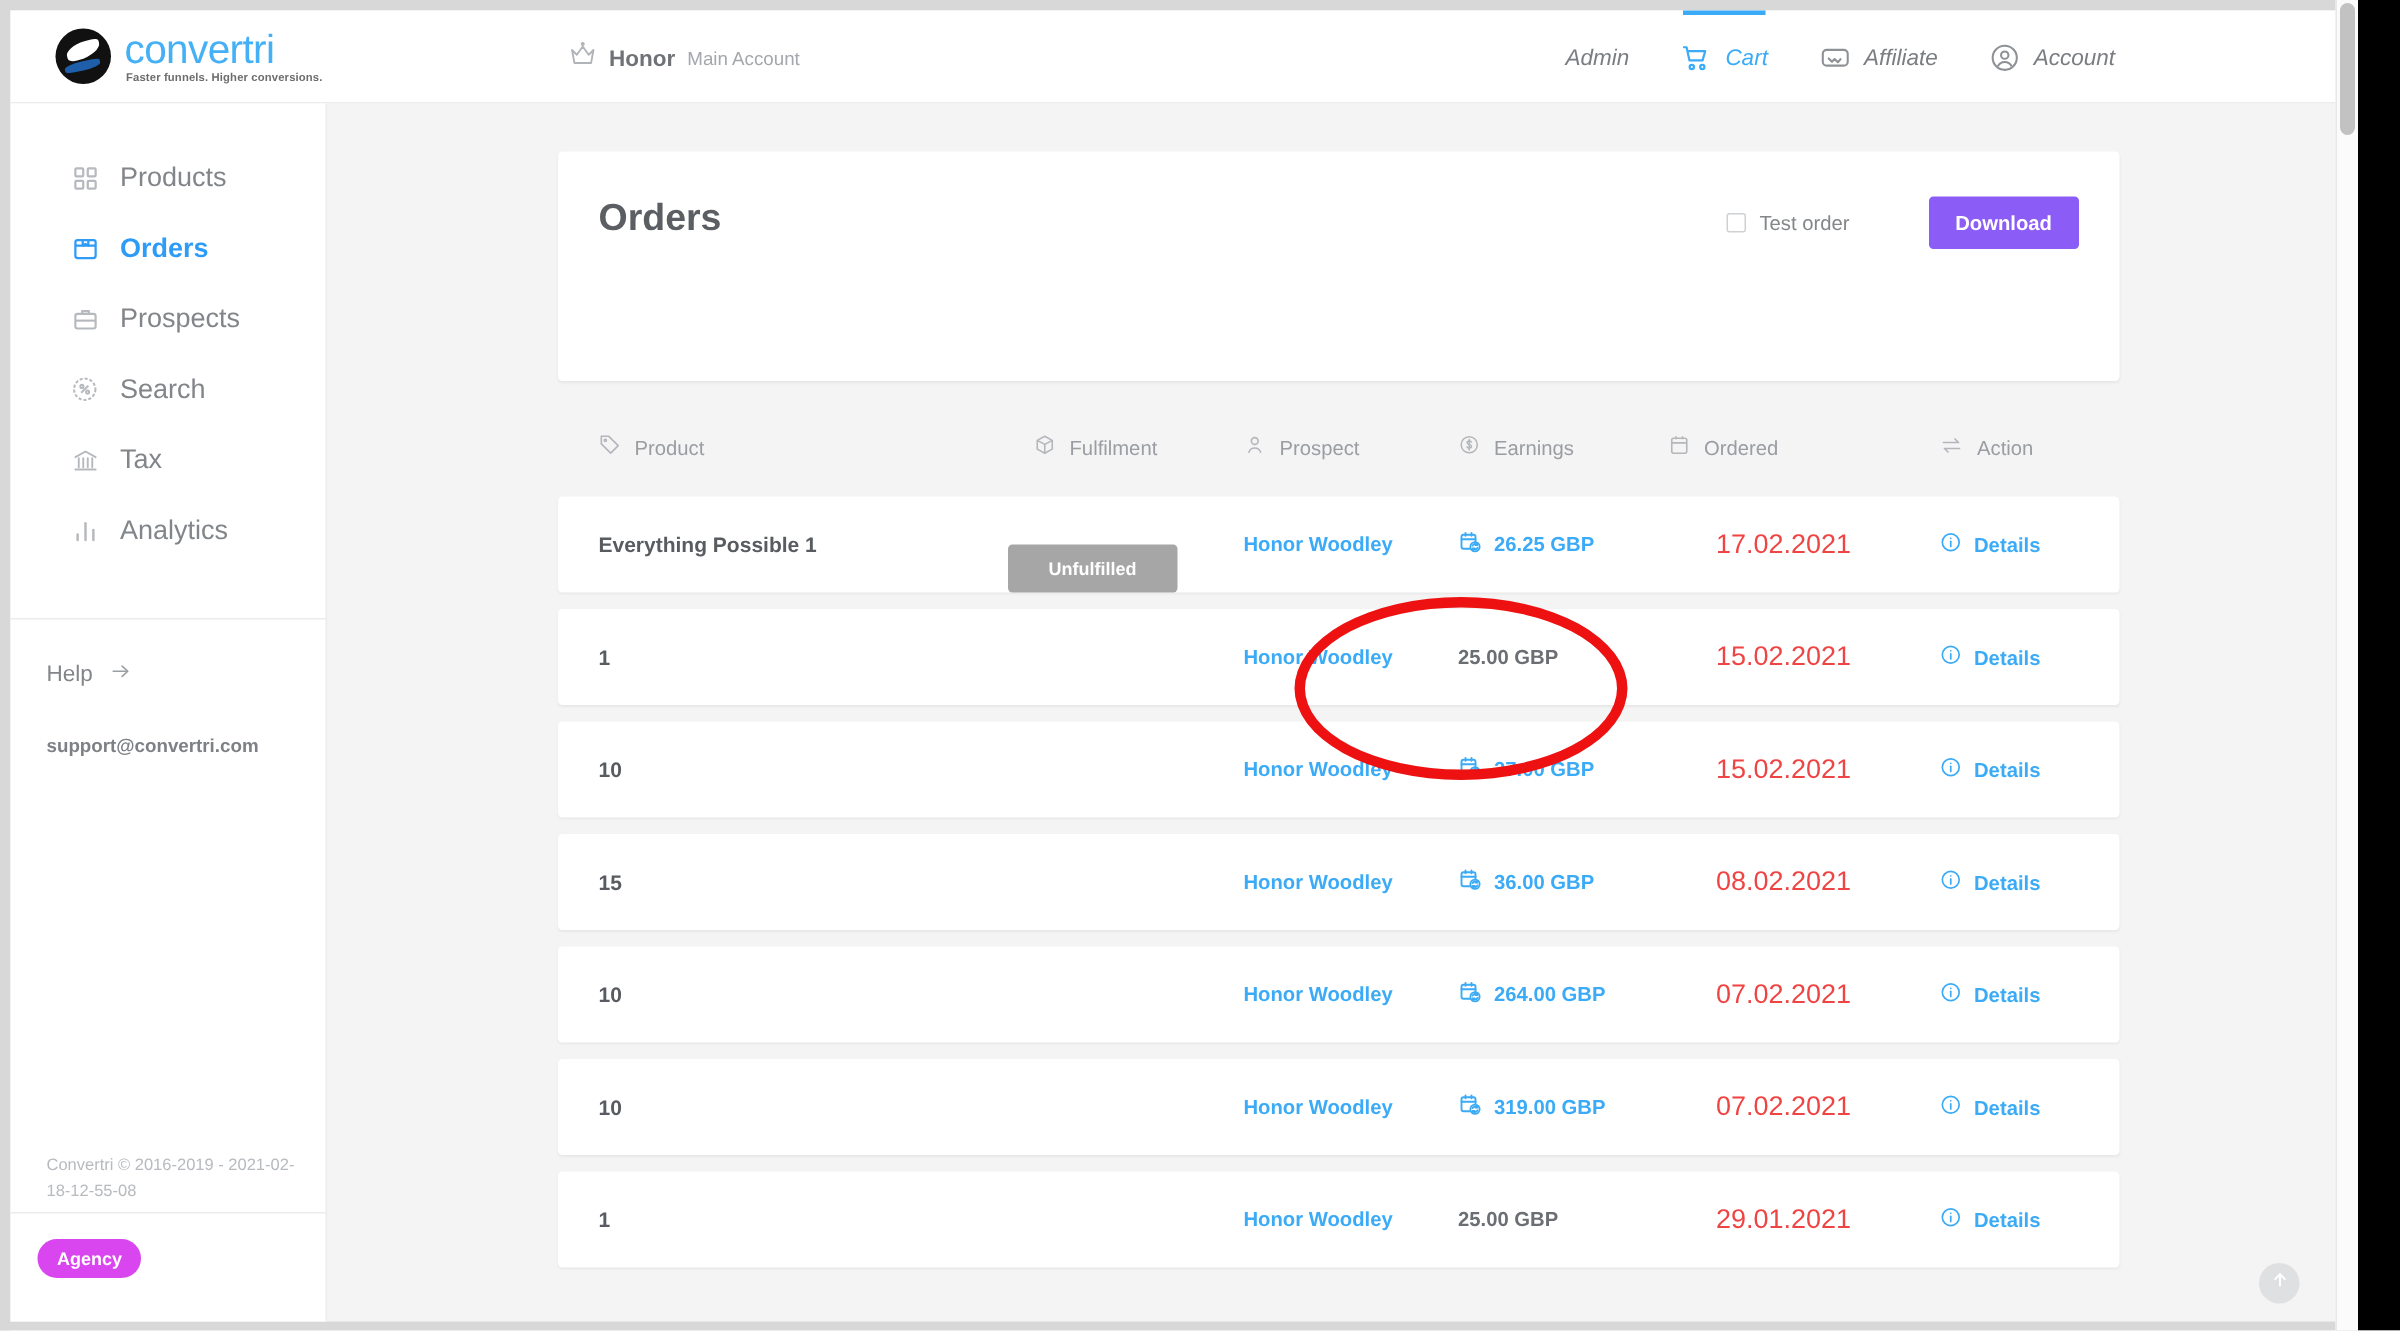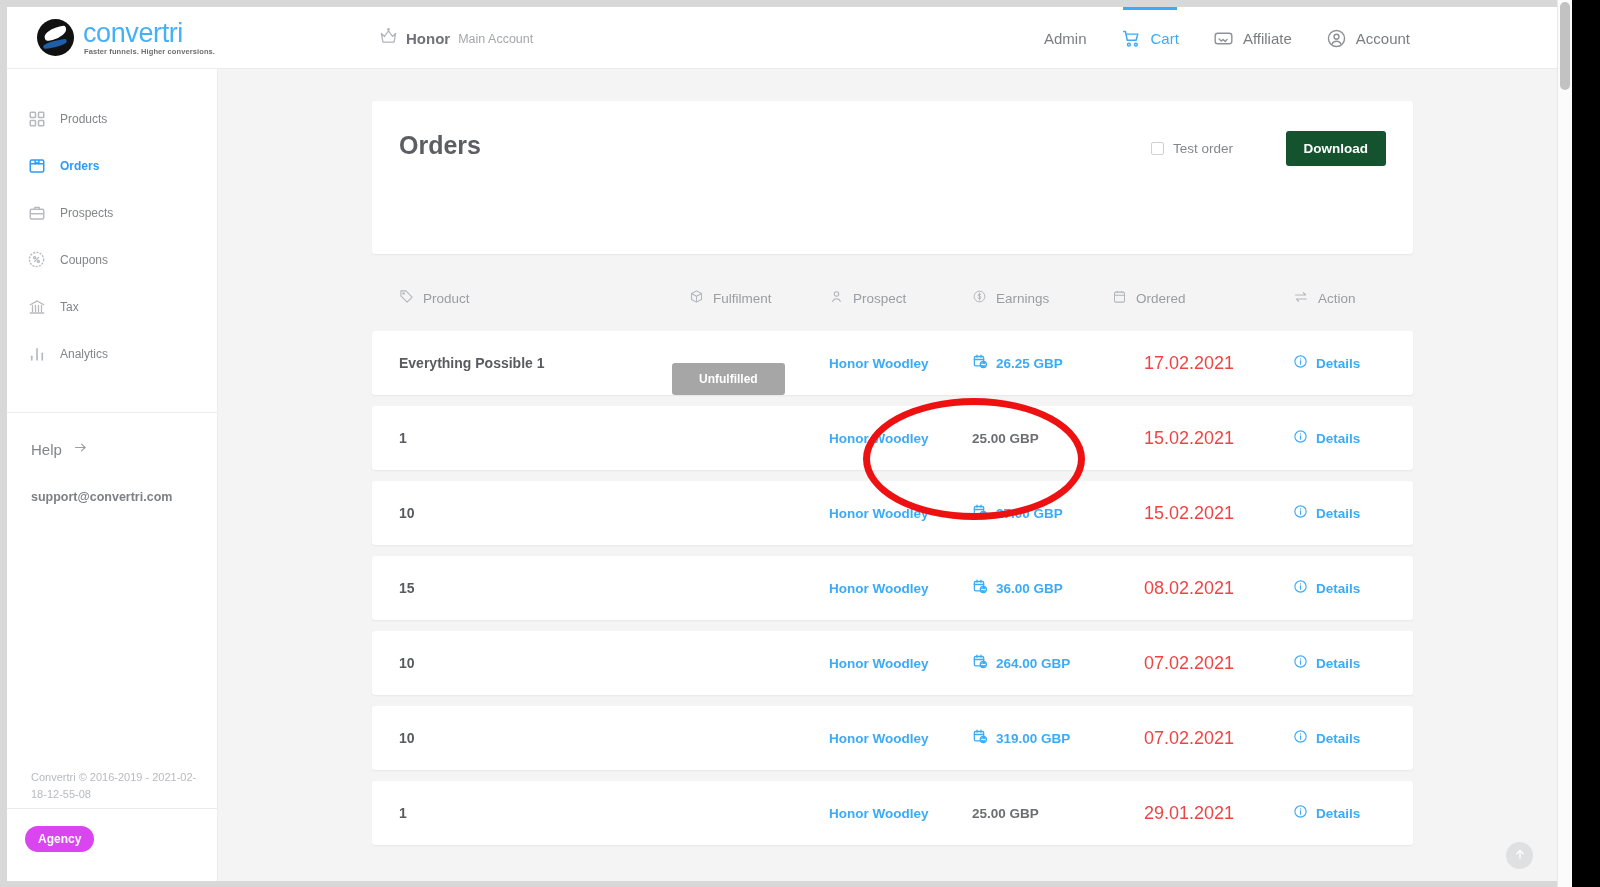--- a/index.html
+++ b/index.html
@@ -83,40 +83,40 @@
   .account-name { font-size: 15px; font-weight: 700; color: #6f7276; }
   .account-sub  { font-size: 12.5px; color: #a4a7ab; }
 
   .nav {
     position: absolute; right: 155px; top: 0; height: 62px;
     display: flex; align-items: center; gap: 34px;
   }
   .nav-item {
     position: relative; height: 62px;
     display: flex; align-items: center; gap: 9px;
-    font-size: 15px; color: #7a7d81; cursor: pointer;
+    font-size: 15px; color: #7a7d81; cursor: pointer; font-style: italic;
   }
   .nav-item.active { color: #3babf7; }
   .nav-item.active::before {
     content: ""; position: absolute; top: 0; left: 2px; right: 2px;
     height: 3px; background: #3babf7;
   }
   .nav-icon { display: flex; align-items: center; }
 
   
   .sidebar {
     position: absolute; top: 69px; left: 7px;
     width: 211px; height: 812px;
     background: #ffffff; border-right: 1px solid #ececec;
   }
   .side-list { padding-top: 26px; }
   .side-item {
     display: flex; align-items: center; gap: 14px;
-    height: 47px; padding-left: 20px;
-    font-size: 12px; color: #828589; cursor: pointer;
+    height: 47px; padding-left: 40px;
+    font-size: 18px; color: #828589; cursor: pointer;
   }
   .side-item.active { color: #2e9bf7; font-weight: 700; }
   .side-icon { width: 19px; height: 19px; display: flex; align-items: center; justify-content: center; flex: none; }
 
   .side-div {
     position: absolute; left: 0; right: 0; top: 343px;
     height: 1px; background: #ececec;
   }
   .help-row {
     position: absolute; left: 24px; top: 371px;
@@ -161,21 +161,21 @@
     position: absolute; right: 180px; top: 40px;
     display: flex; align-items: center; gap: 9px;
     font-size: 13.5px; color: #848789; cursor: pointer;
   }
   .checkbox {
     width: 13px; height: 13px; border: 1px solid #cfd2d5;
     border-radius: 2px; background: #fff; flex: none;
   }
   .download-btn {
     position: absolute; right: 27px; top: 30px;
-    background: #14532d; color: #fff;
+    background: #8b5cf6; color: #fff;
     font-size: 13.5px; font-weight: 700;
     padding: 10px 18px; border-radius: 3px;
     border: none; cursor: pointer;
     font-family: "Liberation Sans", sans-serif;
   }
   .filter-row {
     position: absolute; left: 27px; right: 27px; top: 81px;
     height: 43px; border: 1px solid #e6e8ea; border-radius: 3px;
     display: flex;
   }
@@ -361,21 +361,21 @@
 
       <div class="side-item">
         <span class="side-icon">
           <svg width="19" height="19" viewBox="0 0 24 24" fill="none" stroke="#b6b9bd" stroke-width="1.7">
             <circle cx="12" cy="12" r="9" stroke-dasharray="2.6 1.6"></circle>
             <circle cx="9.6" cy="9.6" r="1.3"></circle>
               <circle cx="14.4" cy="14.4" r="1.3"></circle>
               <path d="M15 9L9 15"></path>
           </svg>
         </span>
-        <span>Coupons</span>
+        <span>Search</span>
       </div>
 
       <div class="side-item">
         <span class="side-icon">
           <svg width="18" height="18" viewBox="0 0 24 24" fill="none" stroke="#b6b9bd" stroke-width="1.7" stroke-linecap="round">
             <path d="M3 9l9-5 9 5"></path>
               <path d="M3 20h18"></path>
               <path d="M6 10v8M10 10v8M14 10v8M18 10v8"></path>
           </svg>
         </span>

